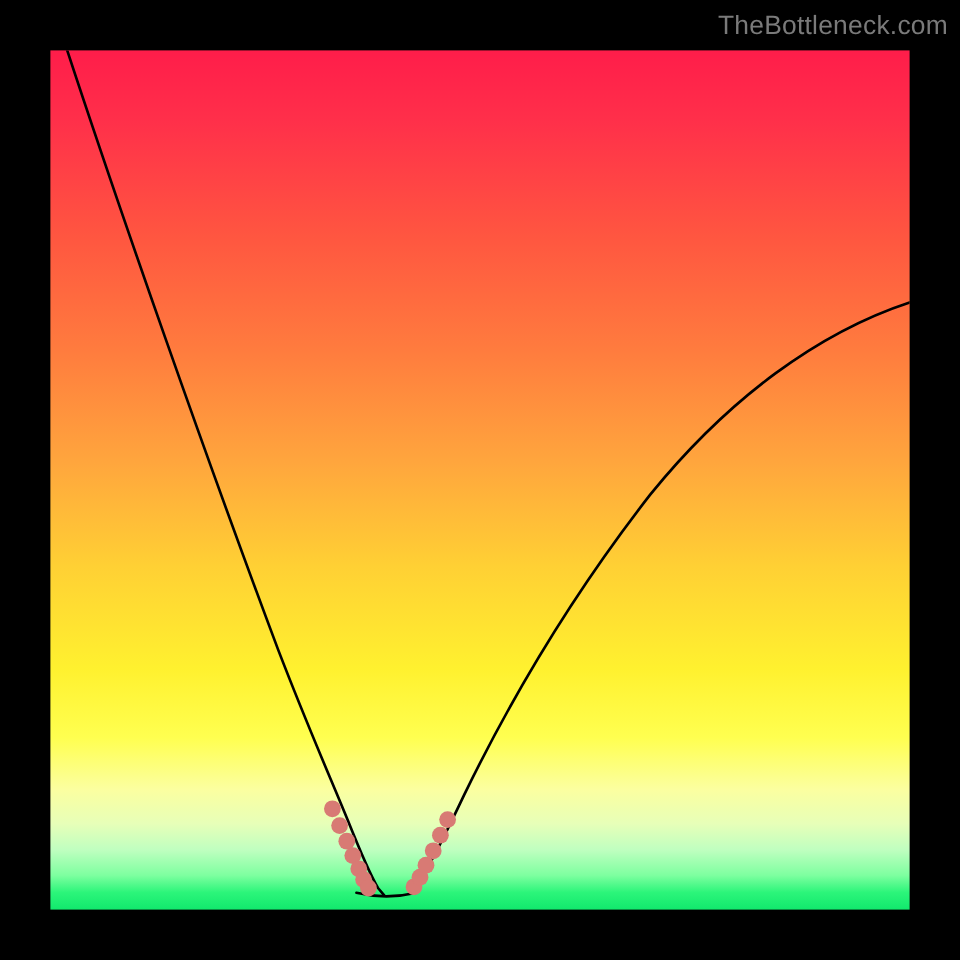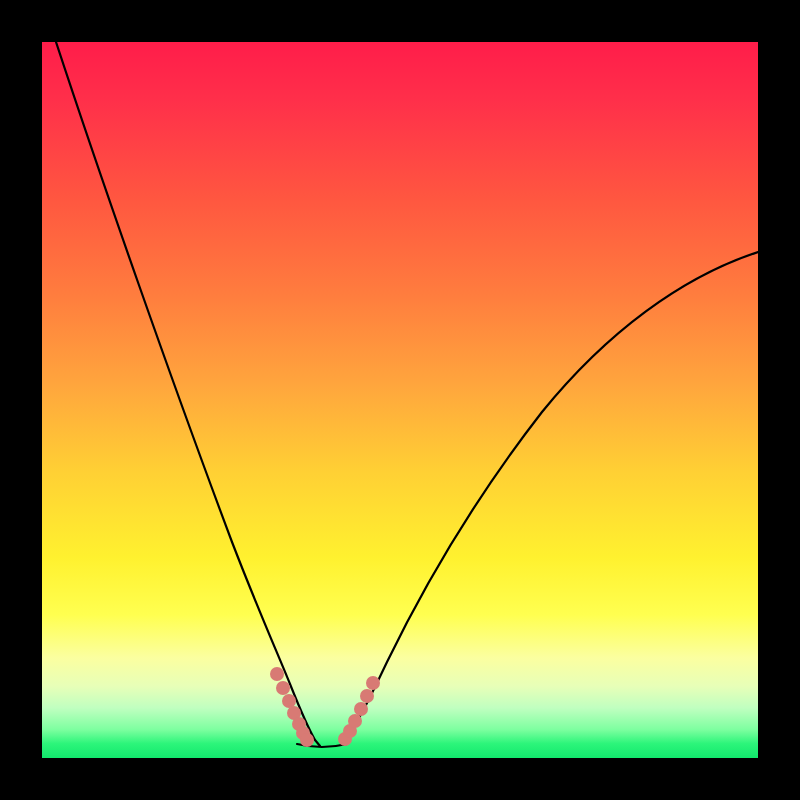--- a/index.html
+++ b/index.html
@@ -67,20 +67,21 @@
     stroke-linejoin: round;
   }
   .dots circle {
     fill: #d87a74;
   }
 </style>
 </head>
 <body>
 
 <div class="frame">
+  <div class="watermark">TheBottleneck.com</div>
 
   <div class="plot-area">
     <svg class="curves" viewBox="0 0 716 716">
       <g>
         <path class="curve" d="
           M 14 0
           C 60 140, 130 340, 190 500
           C 215 565, 235 610, 248 642
           C 258 667, 266 686, 273 698
           L 278 704

